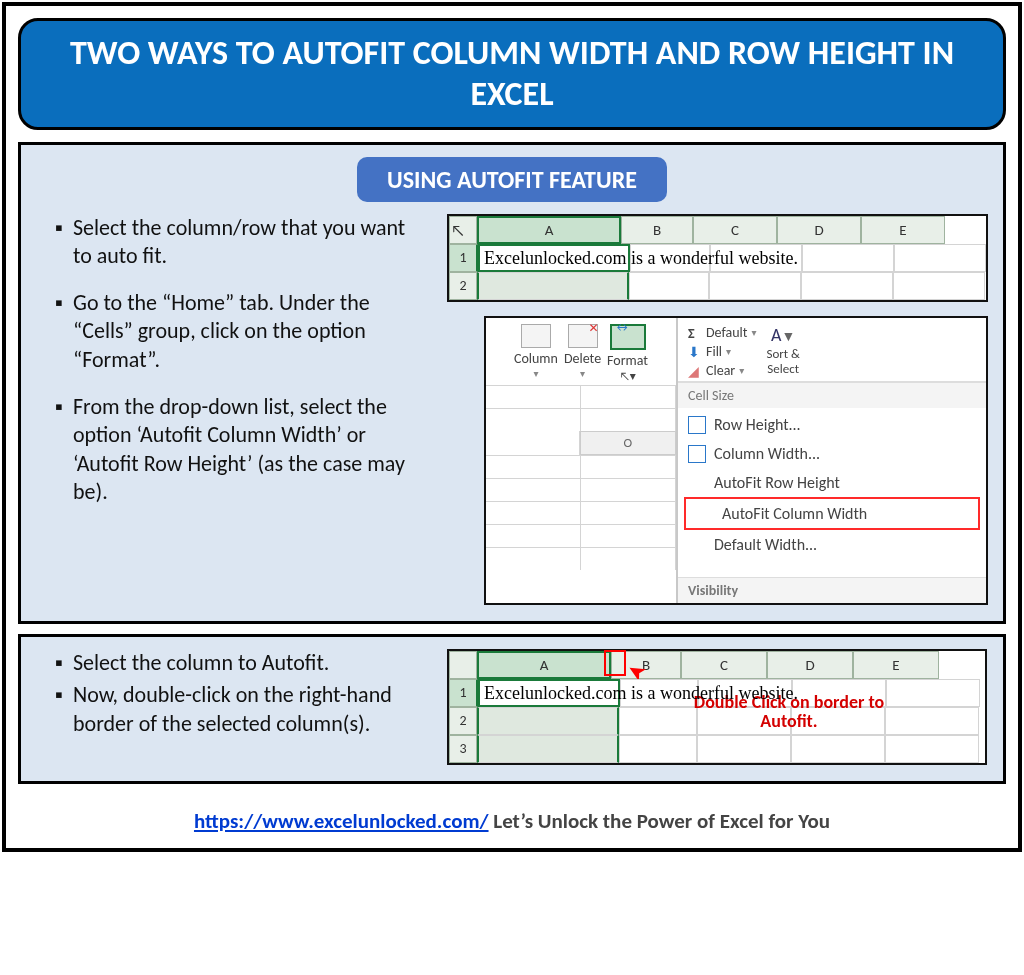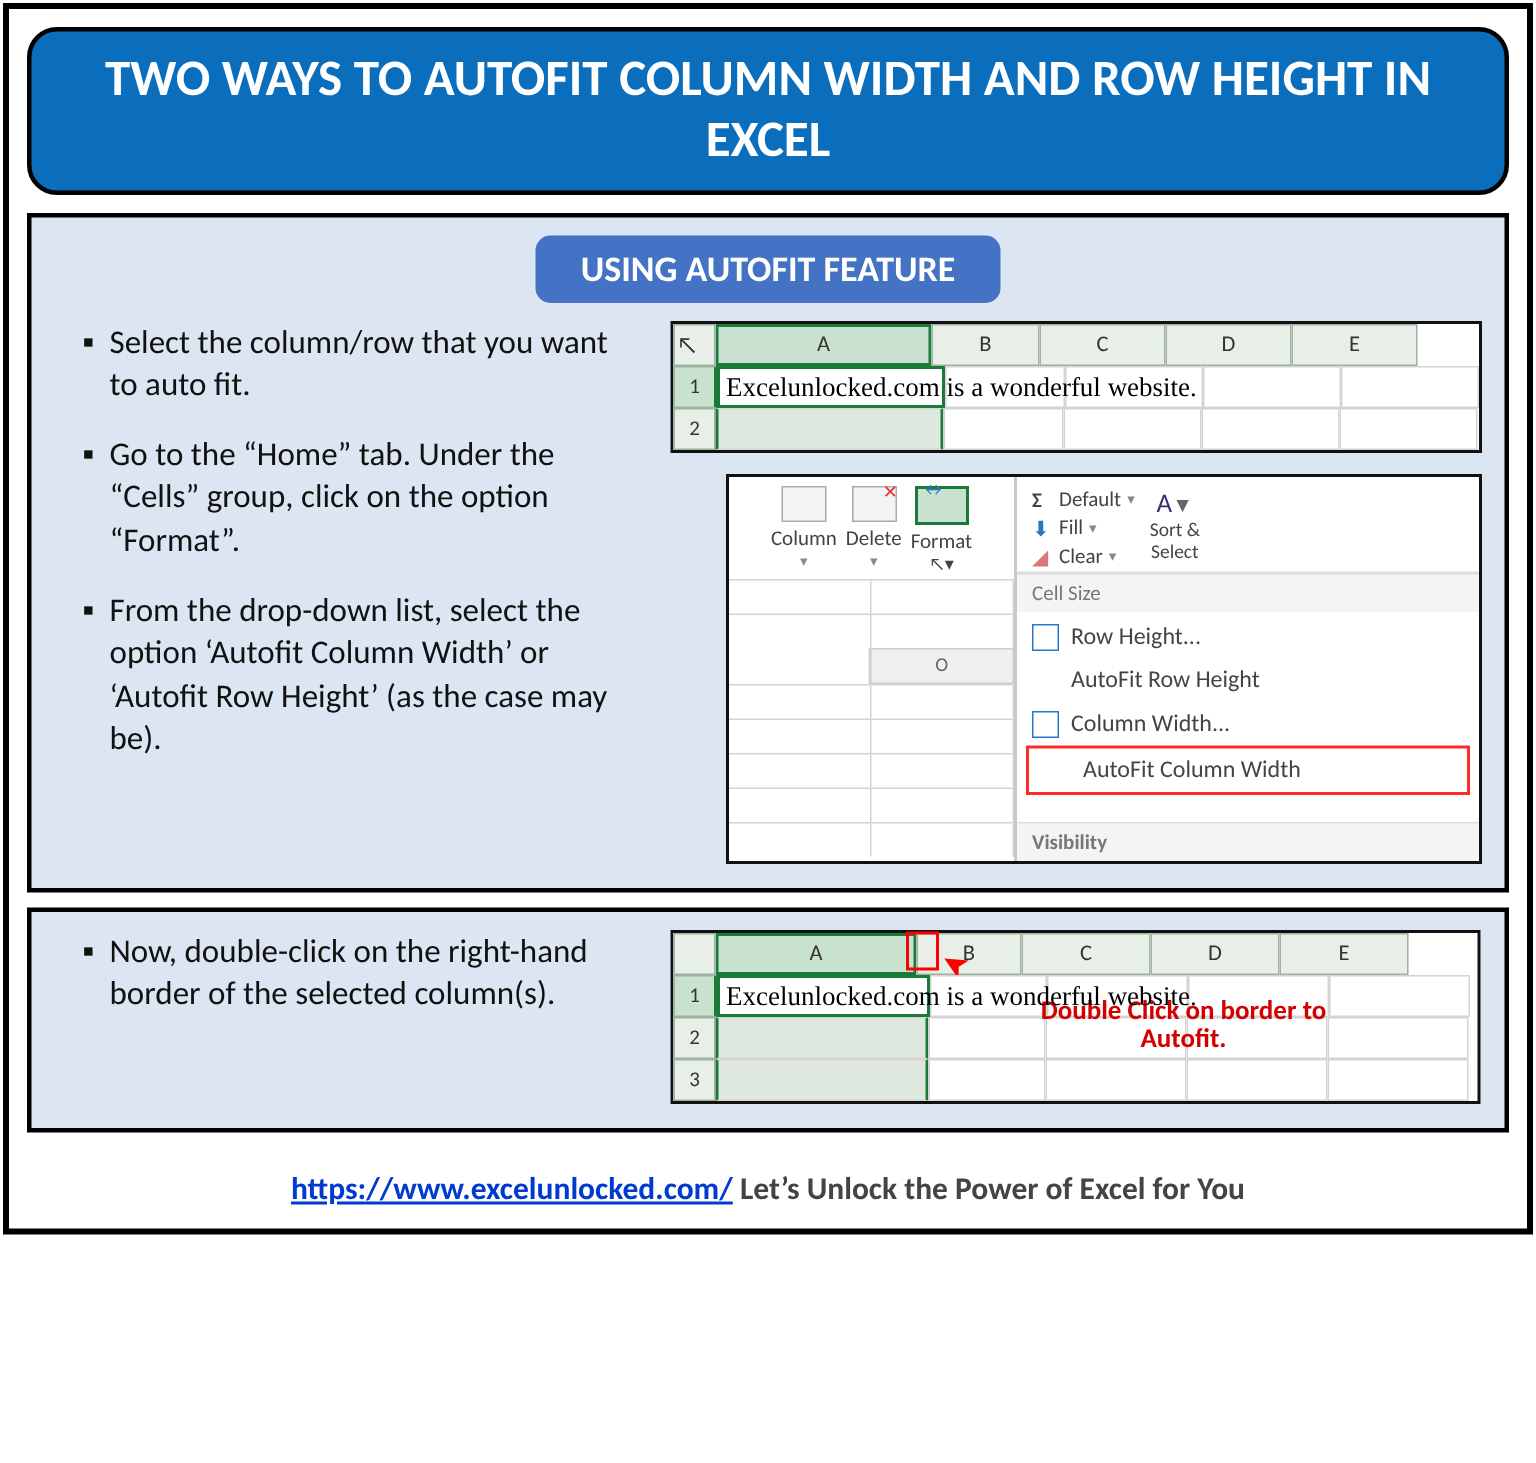--- a/index.html
+++ b/index.html
@@ -336,41 +336,45 @@
                 <span>Select</span>
               </div>
             </div>
             <div class="menu-header">Cell Size</div>
             <div class="menu-list">
               <div class="menu-item">
                 <span class="mic" style="border:1px solid #2a77c9;"></span>
                 <span>Row Height...</span>
               </div>
               <div class="menu-item">
-                <span>AutoFit Row Height</span>
-              </div>
-              <div class="menu-item">
                 <span class="mic" style="border:1px solid #2a77c9;"></span>
                 <span>Column Width...</span>
               </div>
+              <div class="menu-item">
+                <span>AutoFit Row Height</span>
+              </div>
               <div class="menu-item highlight">
                 <span>AutoFit Column Width</span>
+              </div>
+              <div class="menu-item">
+                <span>Default Width...</span>
               </div>
             </div>
             <div class="menu-header" style="border-bottom:none;font-weight:bold;margin-top:16px;">Visibility</div>
           </div>
         </div>
       </div>
     </div>
   </div>
 
   <div class="section section2">
     <div class="content-row">
       <div class="bullets">
         <ul>
+          <li>Select the column to Autofit.</li>
           <li>Now, double-click on the right-hand border of the selected column(s).</li>
         </ul>
       </div>
       <div class="illustrations">
         <div class="excel-snip sheet-frame sheet2-wrap" style="position:relative;">
           <div class="sheet-row" style="position:relative;">
             <div class="corner"></div>
             <div class="col-head selected w-a2">A</div>
             <div class="col-head w-b2">B</div>
             <div class="col-head w-c2">C</div>

